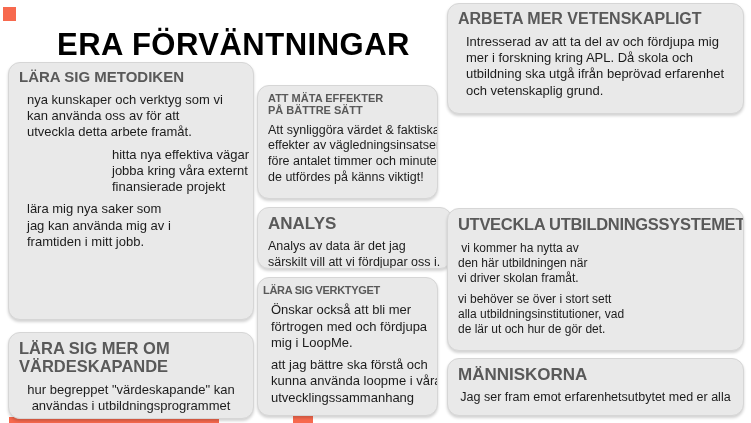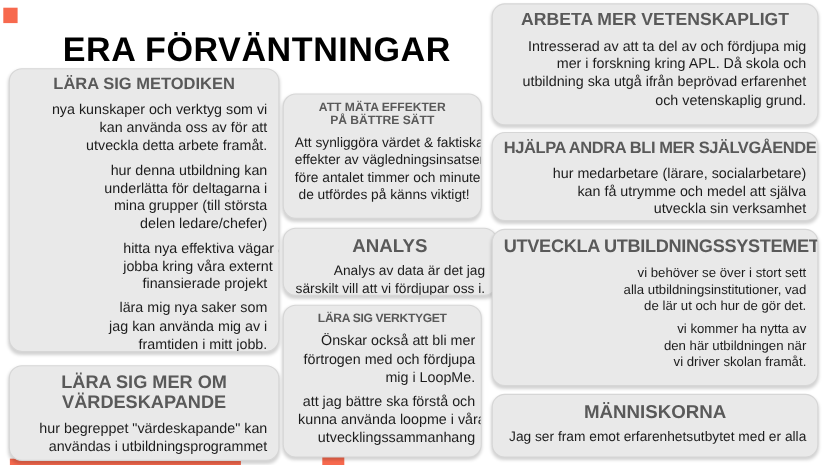--- a/index.html
+++ b/index.html
@@ -12,25 +12,25 @@
     font-size:31px;font-weight:bold;color:#000000;letter-spacing:.5px;
     white-space:pre;
   }
   .note{
     position:absolute;box-sizing:border-box;
     background:#e9e9e9;border:1px solid #d6d6d6;border-radius:12px;
     box-shadow:0 2px 3px rgba(0,0,0,.18);
     padding:4px 10px;overflow:hidden;
   }
   .note h2{
-    margin:2px 0 2px;text-align:center;color:#595959;
+    margin:2px 0 2px;color:#595959;
     font-weight:bold;line-height:1.12;white-space:pre;font-size:15px;
   }
   .note p{
-    margin:6px 0 0;color:#1c1c1c;line-height:1.25;font-size:13px;white-space:pre;text-align:right;
+    margin:6px 0 0;color:#1c1c1c;line-height:1.25;font-size:13px;white-space:pre;
   }
   
   .m1{left:8px;top:62px;width:246px;height:258px}
   .m2{left:8px;top:332px;width:246px;height:87px}
   .c1{left:257px;top:85px;width:181px;height:114px}
   .c2{left:257px;top:207px;width:195px;height:62px}
   .c3{left:257px;top:277px;width:181px;height:139px;padding-left:5px;padding-right:5px}
   .r1{left:447px;top:3px;width:297px;height:111px}
   .r2{left:447px;top:120px;width:297px;height:81px}
   .r3{left:447px;top:208px;width:297px;height:143px}
@@ -69,24 +69,20 @@
   <div class="marker mk-bottom-left"></div>
   <div class="marker mk-bottom-center"></div>
 
   <h1 class="title">ERA FÖRVÄNTNINGAR</h1>
 
   <div class="note m1">
     <h2>LÄRA SIG METODIKEN</h2>
     <p class="pad-sm">nya kunskaper och verktyg som vi
 kan använda oss av för att
 utveckla detta arbete framåt.</p>
-    <p>hur denna utbildning kan
-underlätta för deltagarna i
-mina grupper (till största
-delen ledare/chefer)</p>
     <p class="indent-right">hitta nya effektiva vägar att
 jobba kring våra externt
 finansierade projekt</p>
     <p class="pad-sm">lära mig nya saker som
 jag kan använda mig av i
 framtiden i mitt jobb.</p>
   </div>
 
   <div class="note m2">
     <h2>LÄRA SIG MER OM
@@ -121,37 +117,31 @@
   </div>
 
   <div class="note r1">
     <h2>ARBETA MER VETENSKAPLIGT</h2>
     <p class="pad-sm">Intresserad av att ta del av och fördjupa mig
 mer i forskning kring APL. Då skola och
 utbildning ska utgå ifrån beprövad erfarenhet
 och vetenskaplig grund.</p>
   </div>
 
-  <div class="note r2">
-    <h2>HJÄLPA ANDRA BLI MER SJÄLVGÅENDE</h2>
-    <p>hur medarbetare (lärare, socialarbetare)
-kan få utrymme och medel att själva
-utveckla sin verksamhet</p>
-  </div>
 
   <div class="note r3">
     <h2>UTVECKLA UTBILDNINGSSYSTEMET</h2>
     <div class="cols">
       <div class="col-left">
+        <p> vi kommer ha nytta av
+den här utbildningen när
+vi driver skolan framåt.</p>
         <p>vi behöver se över i stort sett
 alla utbildningsinstitutioner, vad
 de lär ut och hur de gör det.</p>
-        <p> vi kommer ha nytta av
-den här utbildningen när
-vi driver skolan framåt.</p>
       </div>
     </div>
   </div>
 
   <div class="note r4">
     <h2>MÄNNISKORNA</h2>
     <p class="center">Jag ser fram emot erfarenhetsutbytet med er alla</p>
   </div>
 
 </div>

